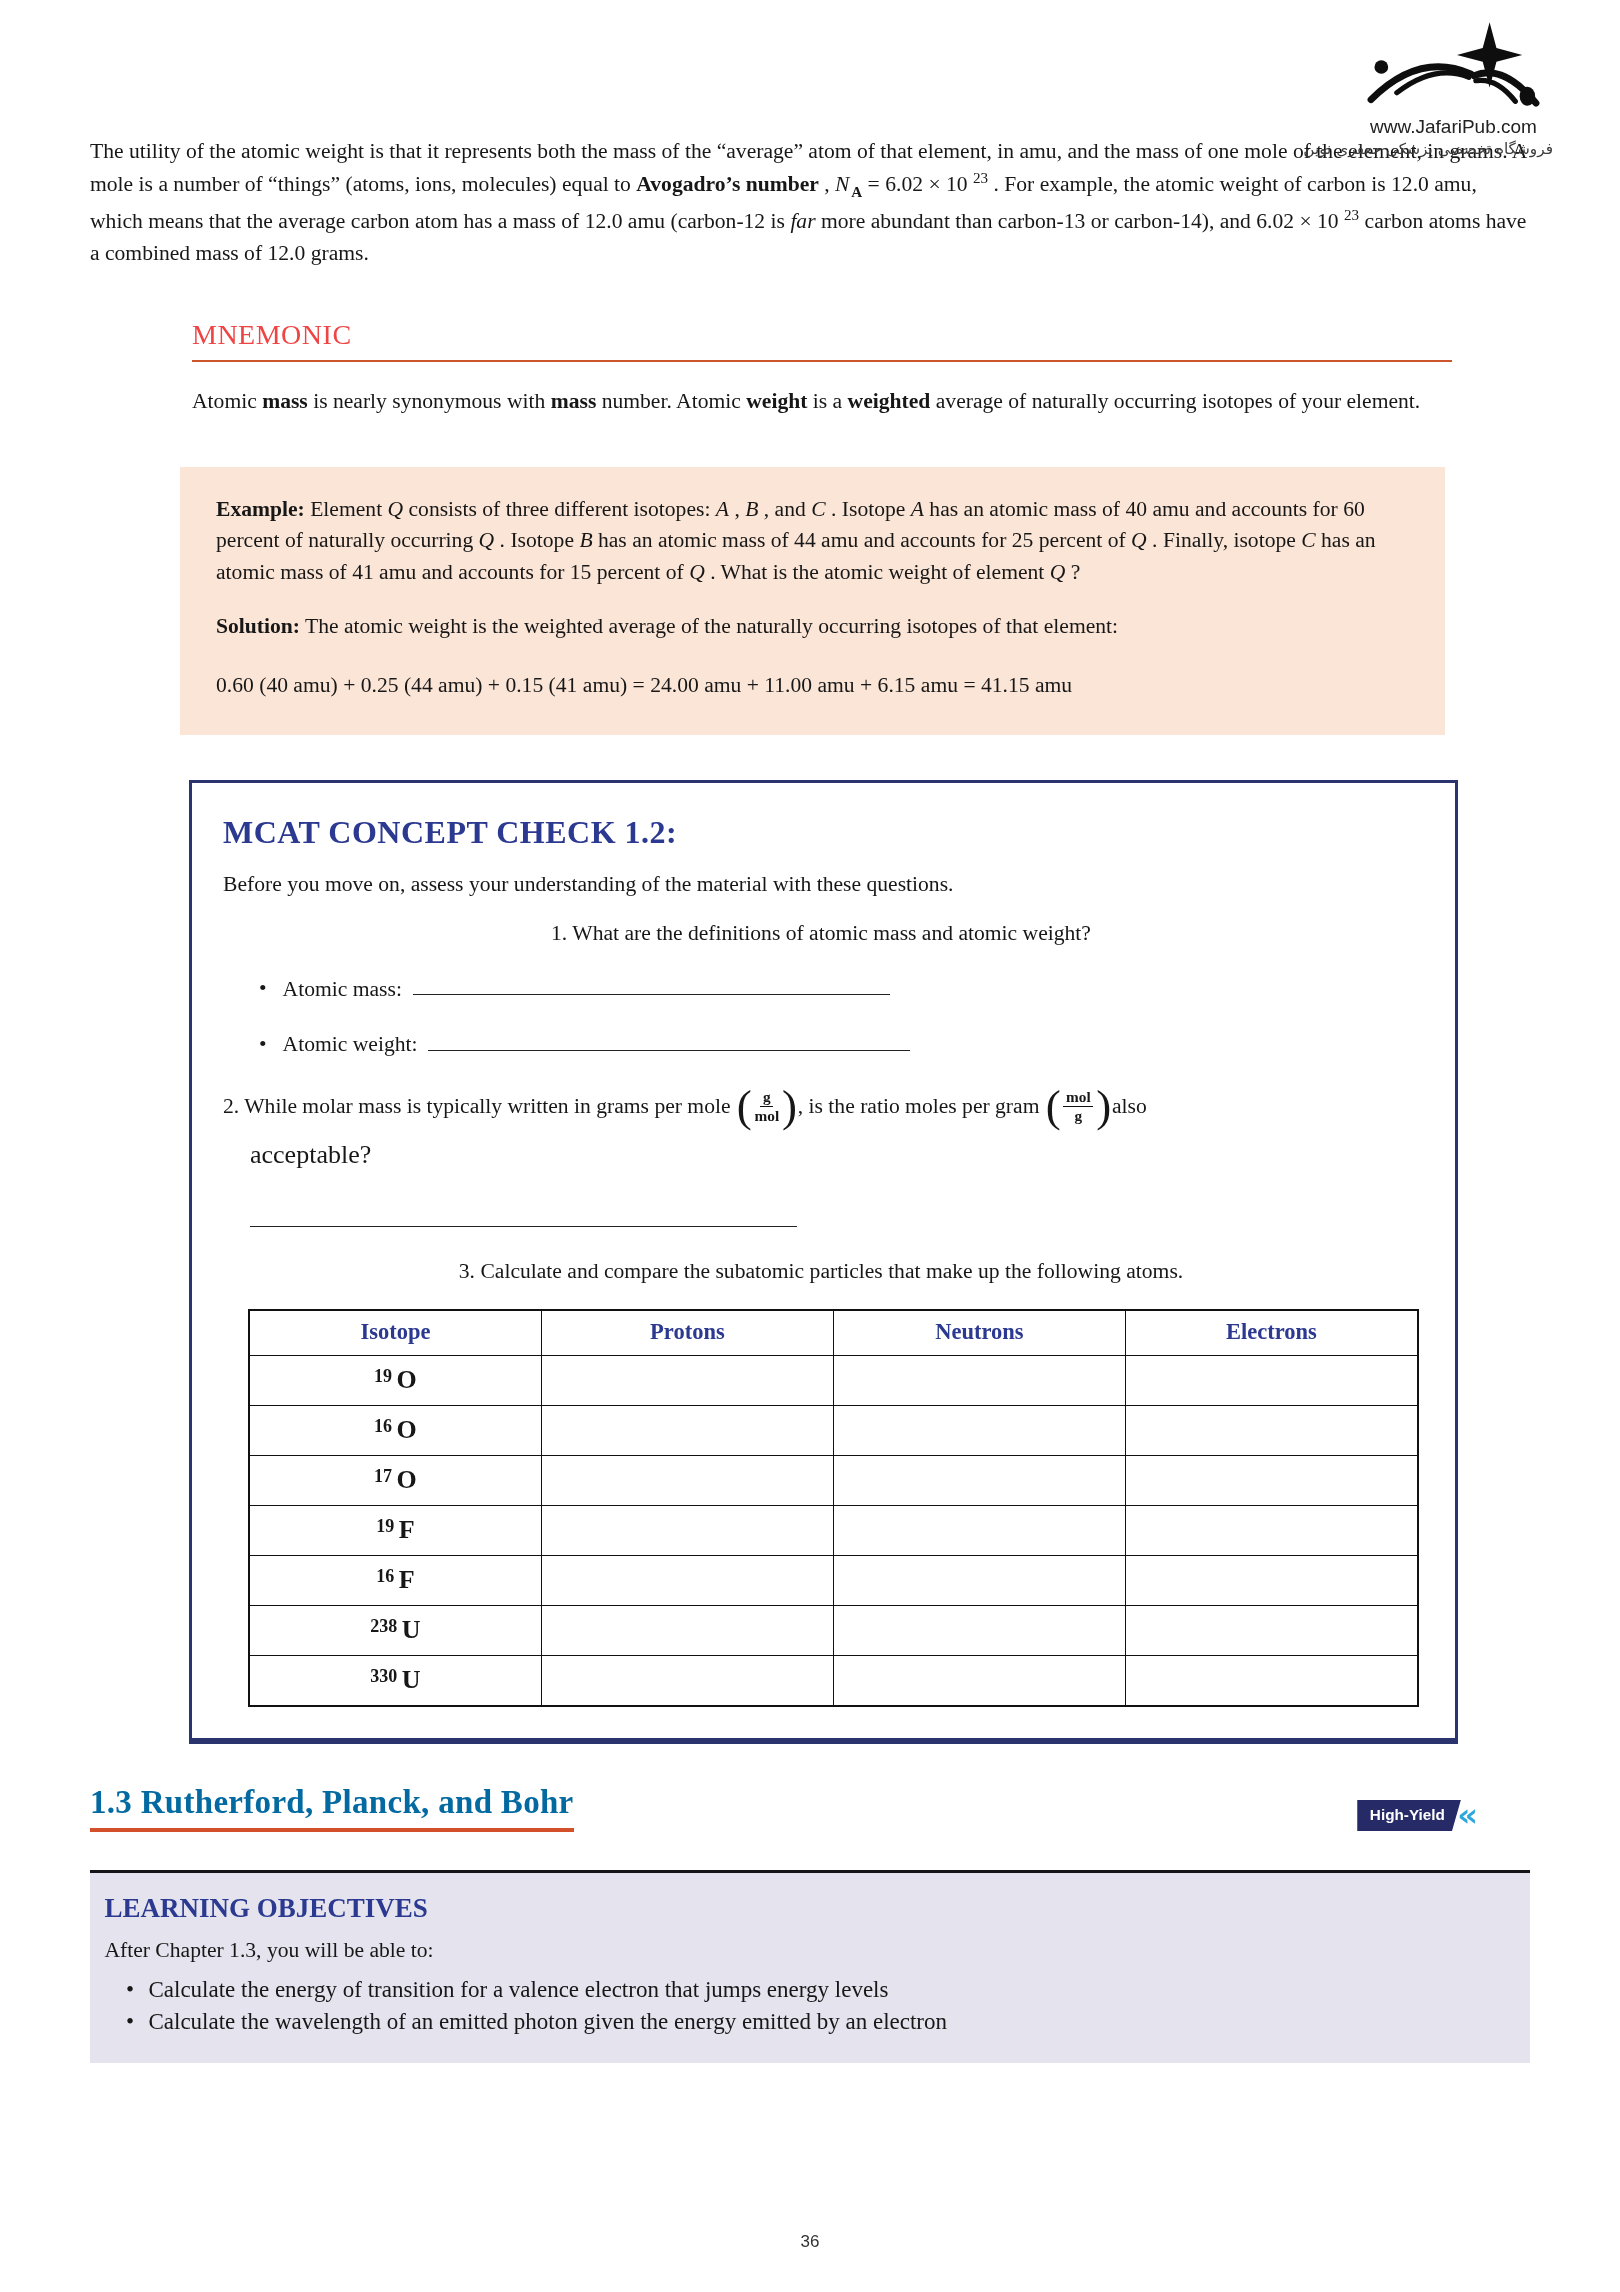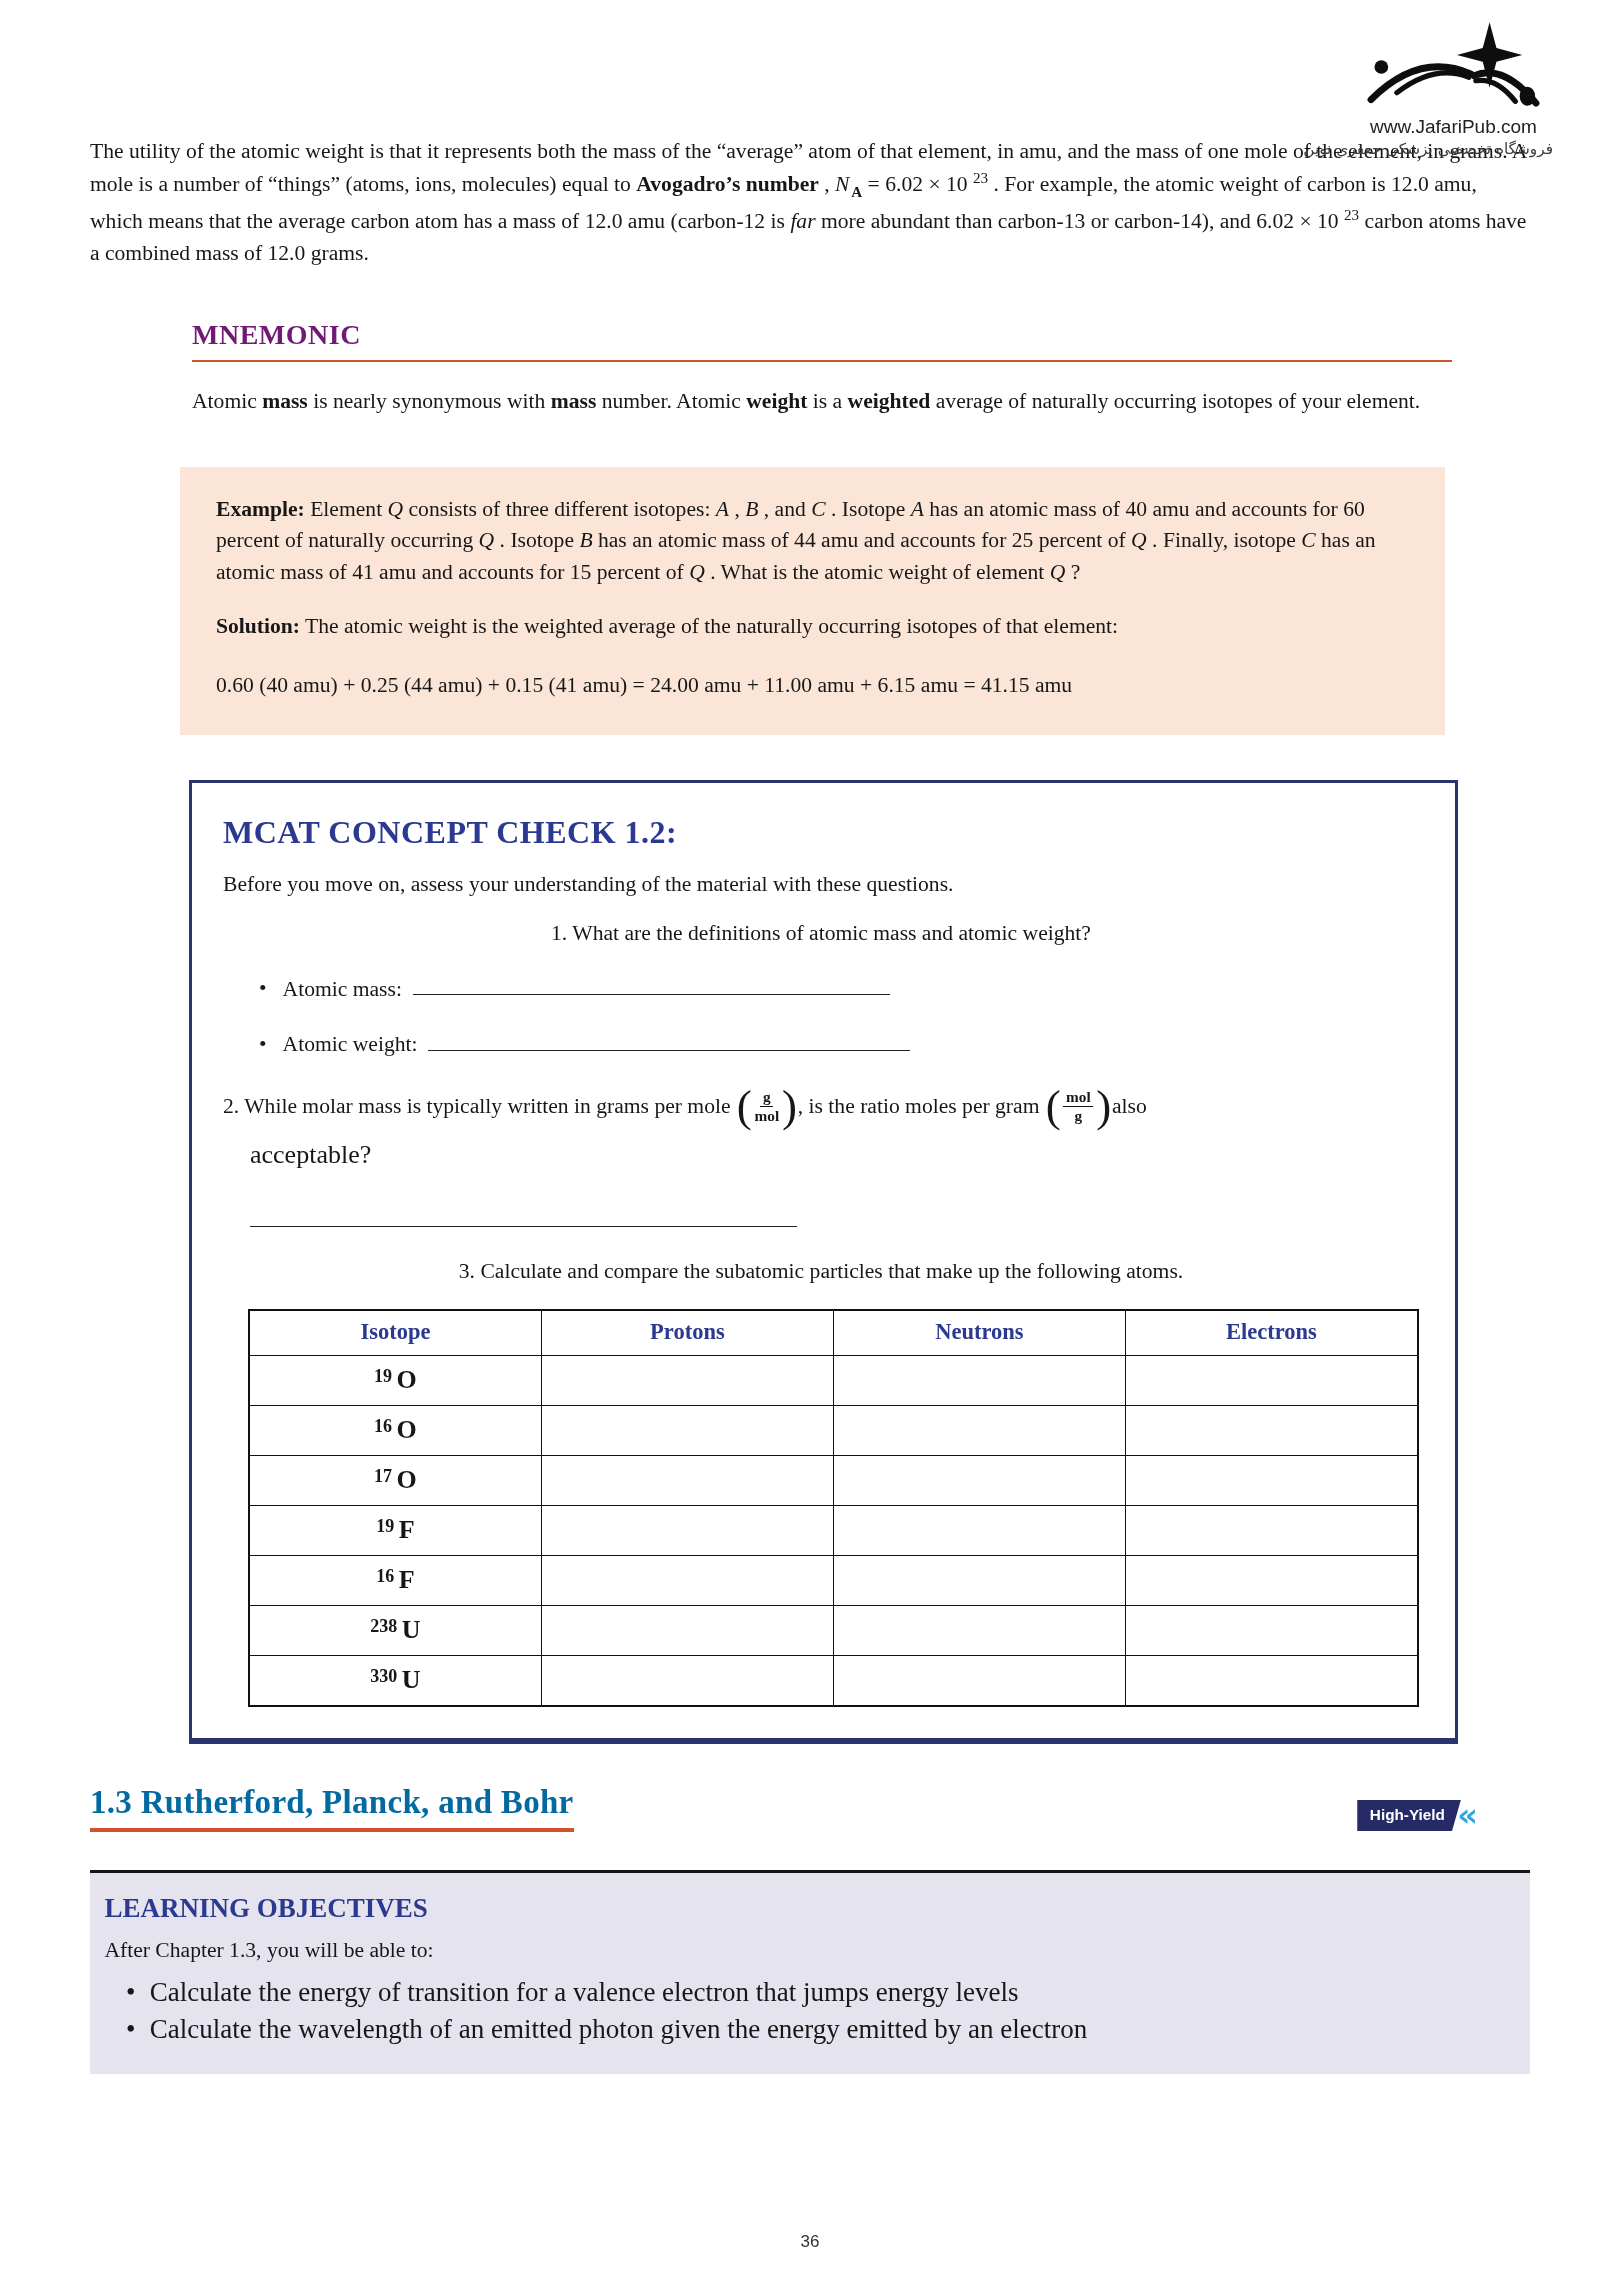--- a/index.html
+++ b/index.html
@@ -11,21 +11,21 @@
   .brand-url{font-family:"Liberation Sans",sans-serif;font-size:19px;color:#222;margin-top:1.8px;}
   .persian{position:absolute;top:140px;right:67px;font-family:"DejaVu Sans",sans-serif;
            font-size:15.3px;color:#3c3c3c;}
   
   .content{padding:135px 90px 0 90px;}
   .intro{font-size:21.6px;line-height:1.5;margin:0;}
   sup{font-size:0.7em;}
   sub{font-size:0.7em;font-weight:bold;margin-left:1.8px;}
   
   .mnemonic{margin:49px 0 0 102px;width:1260px;}
-  .mnemonic h2{font-size:28px;color:#701a75;margin:0;letter-spacing:0.5px;font-weight:bold;}
+  .mnemonic h2{font-size:28px;color:#ef4444;margin:0;letter-spacing:0.5px;font-weight:normal;}
   .mnemonic .rule{height:2.7px;background:#cc552e;margin-top:9px;}
   .mnemonic p{font-size:21.6px;line-height:1.45;margin:23.4px 0 0 0;}
   
   .example{margin:50px 0 0 90px;width:1265px;box-sizing:border-box;background:#fbe5d6;
            padding:27px 38px 34px 36px;}
   .example p{font-size:21.6px;line-height:1.45;margin:0;}
   .example .sol{margin-top:23.4px;}
   .example .equation{margin-top:27px;}
   
   .concept{margin:45px 0 4px 99px;width:1269px;box-sizing:border-box;background:#fff;
@@ -62,21 +62,21 @@
              font-size:15.3px;font-weight:bold;padding:6.3px 16px 7.2px 12.6px;
              clip-path:polygon(0 0,100% 0,calc(100% - 9px) 100%,0 100%);}
   .badge-chev{color:#2da7dc;font-size:32px;font-weight:bold;margin-left:-3.6px;line-height:0.7;
               font-family:"DejaVu Sans",sans-serif;}
   
   .objectives{margin:38px 0 0 90px;width:1440px;box-sizing:border-box;background:#e4e3ee;
               border-top:3.6px solid #161616;padding:20px 27px 25px 14.4px;}
   .objectives h2{font-size:27px;color:#2b3990;margin:0;}
   .objectives .lo-intro{font-size:21.6px;margin:14.4px 0 0 0;}
   .objectives ul{list-style:none;margin:10.8px 0 0 0;padding:0 0 0 21.6px;}
-  .objectives li{font-size:27px;line-height:1.38;}
+  .objectives li{font-size:23px;line-height:1.38;}
   .objectives .dot{margin-right:14.4px;}
   
   .pagenum{position:absolute;left:0;right:0;bottom:41px;text-align:center;
            font-family:"Liberation Sans",sans-serif;font-size:17px;color:#333;}
 </style>
 </head>
 <body>
 
 <div class="page">
 

